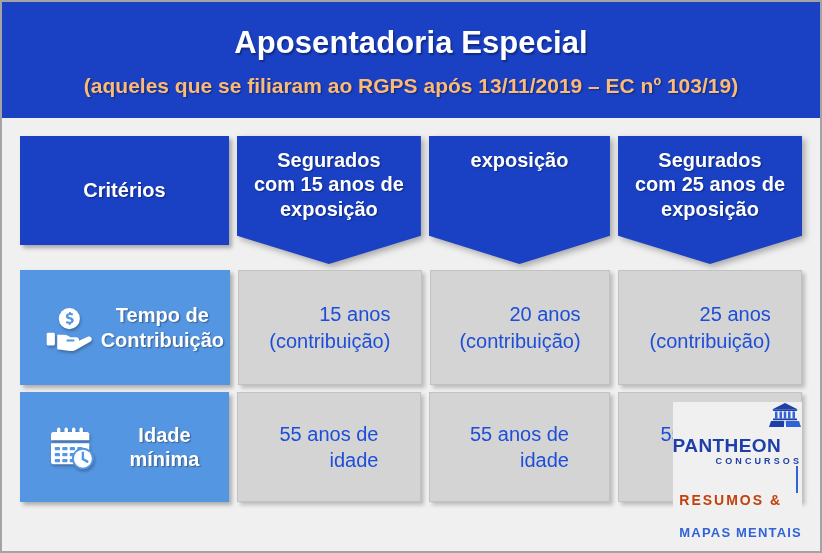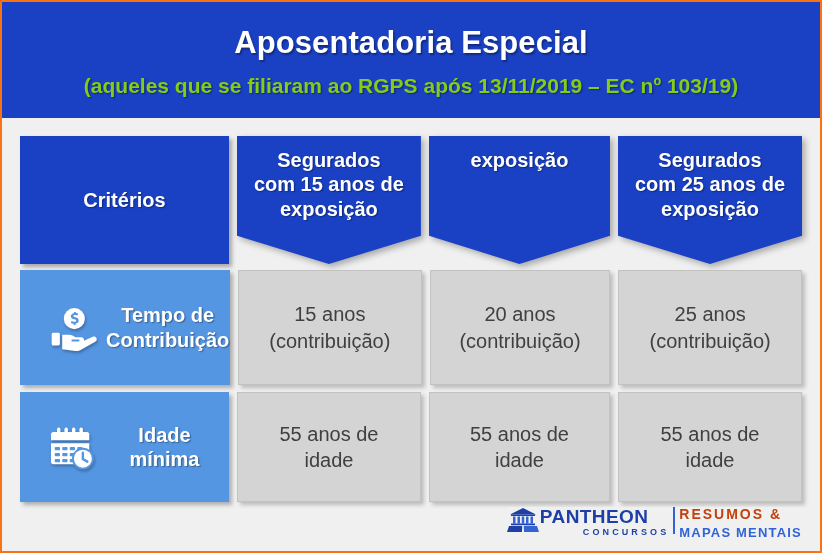--- a/index.html
+++ b/index.html
@@ -10,21 +10,21 @@
     overflow: hidden;
     background: #ffffff;
     font-family: "Liberation Sans", sans-serif;
   }
 
   #infographic {
     position: relative;
     width: 822px;
     height: 553px;
     background: #f0f0f0;
-    border: 2px solid #f97316;
+    border: 2px solid #a3a3a3;
     overflow: hidden;
   }
 
   
   .banner {
     position: absolute;
     left: 0;
     top: 0;
     width: 818px;
     height: 116px;
@@ -41,21 +41,21 @@
     font-size: 31px;
     font-weight: bold;
     letter-spacing: 0.1px;
     line-height: 1.12;
     text-align: center;
     text-shadow: 1.5px 1.5px 1.6px rgba(0,0,0,0.35);
     white-space: nowrap;
   }
 
   .banner-subtitle {
-    color: #84cc16;
+    color: #fdba74;
     font-size: 21px;
     font-weight: bold;
     line-height: 1.15;
     text-align: center;
     margin-top: 14px;
     text-shadow: 1.3px 1.3px 1.4px rgba(0,0,0,0.35);
     white-space: nowrap;
   }
 
   
@@ -74,21 +74,21 @@
     left: 18px;
     top: 18px;
     width: 782px;
     height: 128px;
     display: flex;
     gap: 8px;
   }
 
   .criteria-cell {
     width: 210px;
-    height: 128px;
+    height: 109px;
     background: #1a41c4;
     display: flex;
     align-items: center;
     justify-content: center;
     flex-direction: column;
     box-shadow: 3px 3px 4px rgba(0,0,0,0.30);
   }
 
   .criteria-cell .line {
     color: #ffffff;
@@ -142,21 +142,21 @@
   }
 
   .body-row.r1 { top: 152px; height: 115px; }
   .body-row.r2 { top: 274px; height: 110px; }
 
   .row-label {
     width: 210px;
     background: #5596e2;
     display: flex;
     align-items: center;
-    justify-content: flex-start;
+    justify-content: flex-end;
     gap: 8px;
     padding-left: 26px;
     box-shadow: 3px 3px 4px rgba(0,0,0,0.28);
   }
 
   .row-label-icon {
     width: 52px;
     height: 52px;
     flex: 0 0 52px;
     display: flex;
@@ -186,36 +186,37 @@
     align-items: center;
     justify-content: center;
     box-shadow: 3px 3px 4px rgba(0,0,0,0.22);
   }
 
   .data-cell.c1 { width: 185px; }
   .data-cell.c2 { width: 182px; }
   .data-cell.c3 { width: 185px; }
 
   .data-cell-text {
-    color: #404040;
+    color: #1d4ed8;
     font-size: 20px;
     font-weight: normal;
     line-height: 1.32;
-    text-align: center;
+    text-align: right;
     white-space: pre-line;
   }
 
   
   .logo {
     position: absolute;
     right: 18px;
     bottom: 12px;
     display: flex;
-    align-items: flex-start;
+    align-items: flex-end;
     background: #f0f0f0;
+    flex-direction: column;
   }
 
   .logo-mark { width: 34px; height: 26px; flex: 0 0 34px; }
 
   .logo-wordmark { display: flex; flex-direction: column; line-height: 1; }
 
   .logo-pantheon {
     font-size: 19px;
     font-weight: bold;
     color: #1e3fa8;
@@ -245,21 +246,21 @@
     font-weight: bold;
     color: #c2410c;
     letter-spacing: 2.0px;
   }
 
   .logo-mapas {
     font-size: 13px;
     font-weight: bold;
     color: #2f63d6;
     letter-spacing: 1.2px;
-    margin-top: 5px;
+    margin-top: 19px;
   }
 </style>
 </head>
 <body>
 
 <div id="infographic">
 
   <div class="banner">
     <div class="banner-title">Aposentadoria Especial</div>
     <div class="banner-subtitle">(aqueles que se filiaram ao RGPS após 13/11/2019 – EC nº 103/19)</div>

